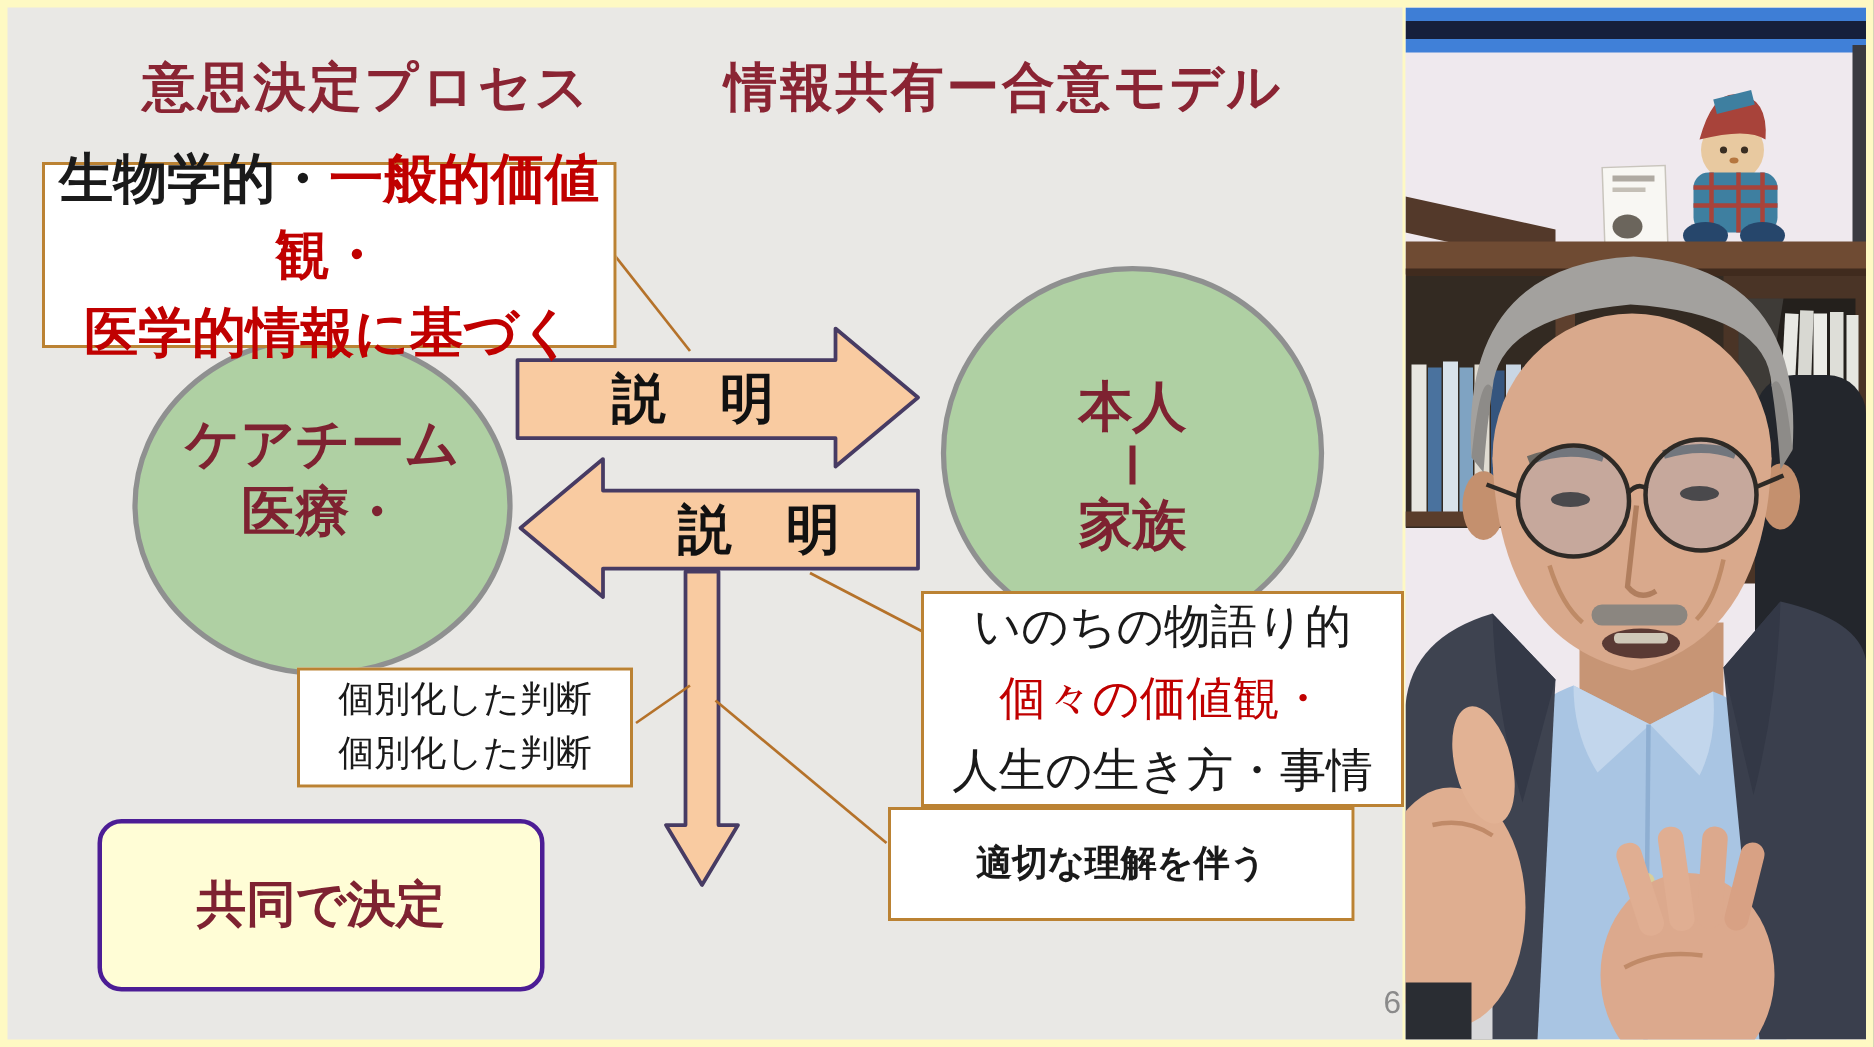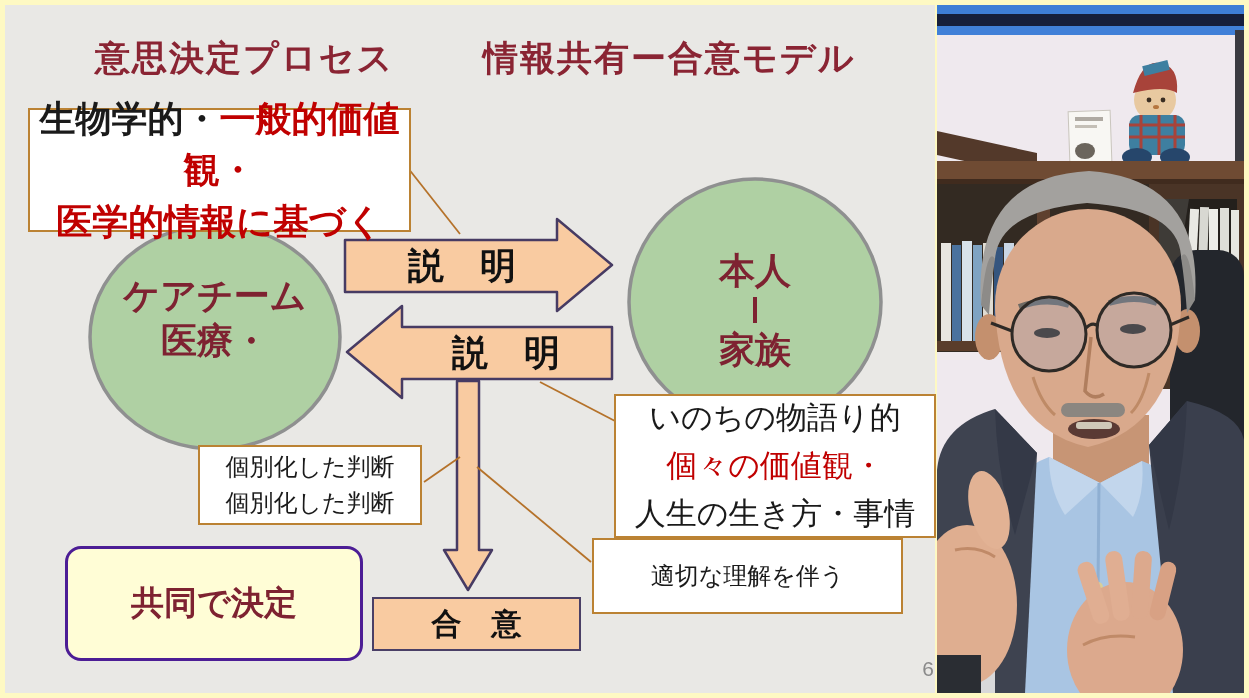--- a/index.html
+++ b/index.html
@@ -19,21 +19,21 @@
           text-align:center; color:#1A1A1A; }
   .red { color:#C00000; }
 
   .biomedical-box { left:23px; top:103px; width:383px; height:124px;
                     font-size:36px; font-weight:bold; line-height:1.42; }
   .individualized-box { left:193px; top:440px; width:224px; height:80px;
                     font-size:24px; line-height:1.5; }
   .narrative-box { left:609px; top:389px; width:322px; height:144px;
                     font-size:31px; line-height:1.55; }
   .intention-box { left:587px; top:533px; width:311px; height:76px;
-                    font-size:24px; font-weight:normal; line-height:1.5; }
+                    font-size:24px; font-weight:bold; line-height:1.5; }
 
   .ellipse-label { position:absolute; text-align:center; font-weight:bold;
                    color:#7E2231; line-height:1.25; }
   .care-team-label { left:85px; top:268px; width:250px; font-size:36px; }
   .patient-label   { left:625px; top:243px; width:250px; font-size:36px; }
   .patient-label .bar { width:4px; height:26px; background:#7E2231; margin:4px auto; }
 
   .arrow-label { position:absolute; width:210px; height:44px; display:flex;
                  align-items:center; justify-content:center;
                  font-size:36px; font-weight:bold; color:#111; }
@@ -111,21 +111,20 @@
       <div class="red">個々の価値観・</div>
       <div>人生の生き方・事情</div>
     </div>
 
     <div class="wbox intention-box">
       <div>適切な理解を伴う</div>
     </div>
 
     <div class="joint-box">共同で決定</div>
 
-    <div class="agreement-box">合　意</div>
 
     <div class="page-number">6</div>
   </div>
 
   <div class="video">
     <svg width="307" height="688" viewBox="0 0 307 688">
 
       <rect x="0" y="0" width="307" height="688" fill="#EFE9EE"></rect>
 
       <g>

